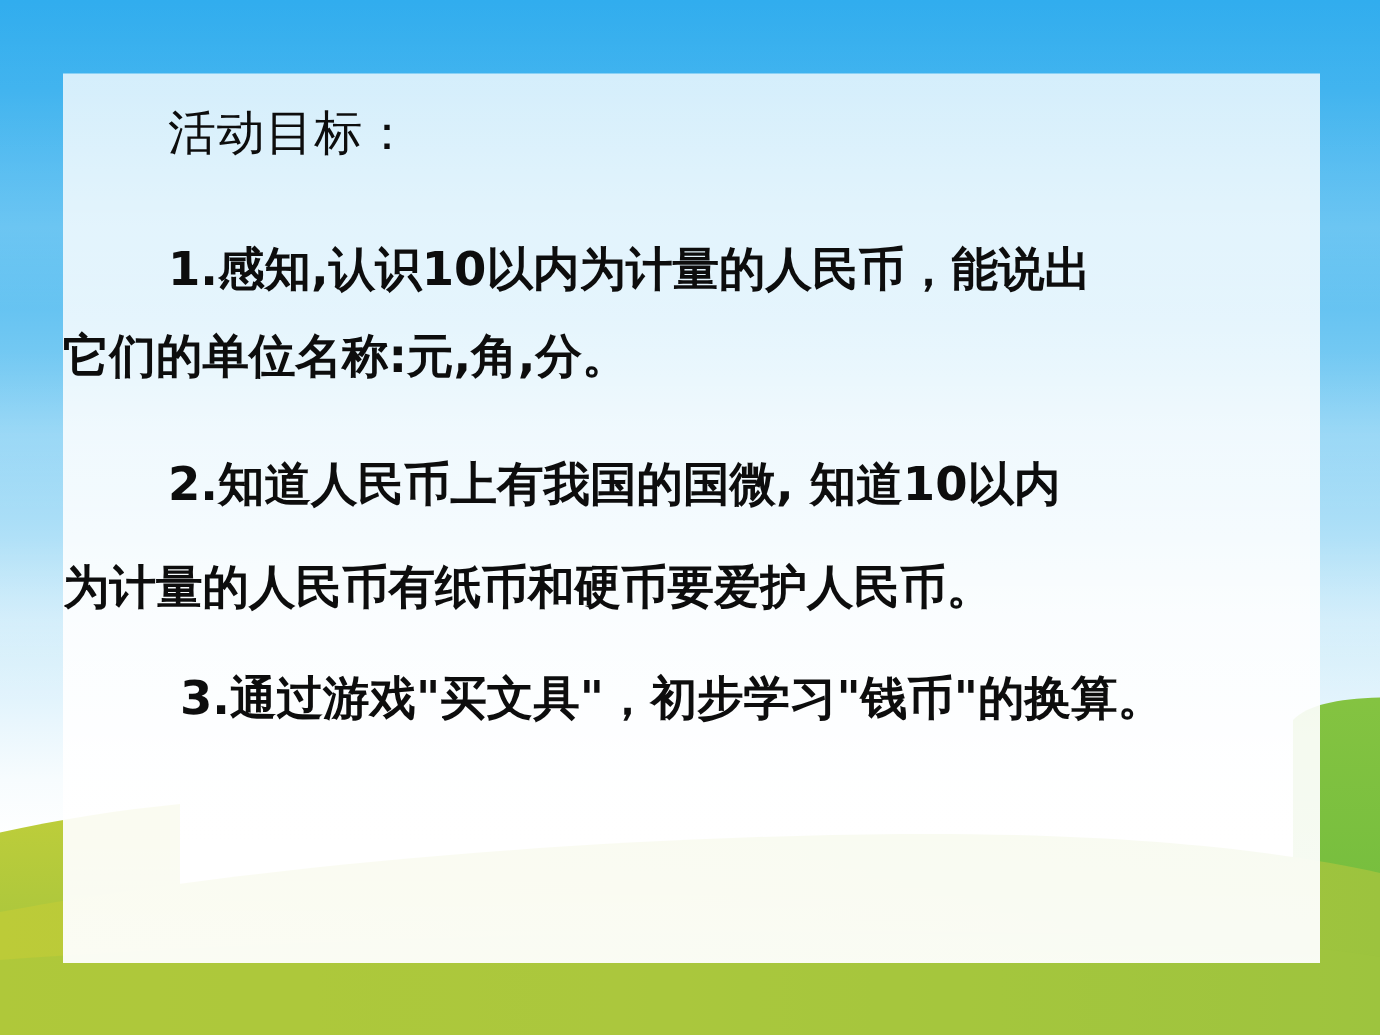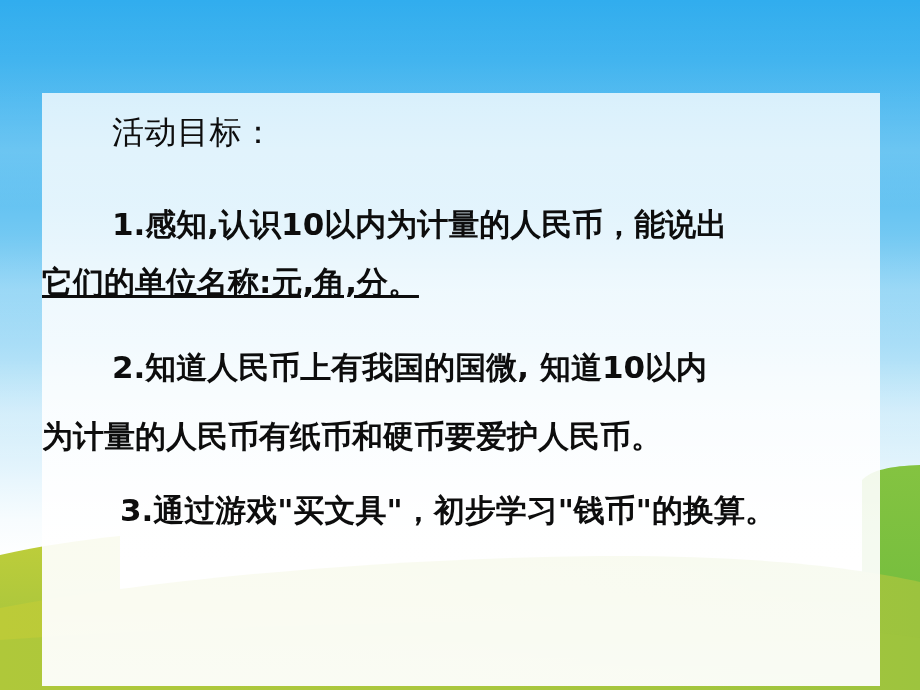--- a/index.html
+++ b/index.html
@@ -62,21 +62,20 @@
     top: 49px;
     width: 838px;
     height: 593px;
     background: linear-gradient(to bottom,
       rgba(255,255,255,0.78) 0%,
       rgba(255,255,255,0.86) 45%,
       rgba(255,255,255,0.92) 75%,
       rgba(255,255,255,0.94) 100%);
     box-sizing: border-box;
     padding: 16px;
-    margin-top: 44px;
   }
 
   .panel-inner {
     position: absolute;
     left: 0; top: 0;
     width: 838px;
     height: 593px;
     color: #0d0d0d;
   }
 
@@ -96,21 +95,21 @@
     left: 0px;
     width: 838px;
     font-size: 31px;
     font-weight: 700;
     line-height: 58px;
     letter-spacing: 0px;
     white-space: nowrap;
   }
 
   .p1-l1 { top: 102px; left: 70px; }
-  .p1-l2 { top: 160px; left: 0px; text-decoration: underline; }
+  .p1-l2 { top: 160px; left: 0px; }
   .p2-l1 { top: 245px; left: 70px; }
   .p2-l2 { top: 314px; left: 0px; }
   .p3-l1 { top: 388px; left: 78px; }
 </style>
 </head>
 <body>
 
 <div id="slide">
 
   <div class="sky"></div>

